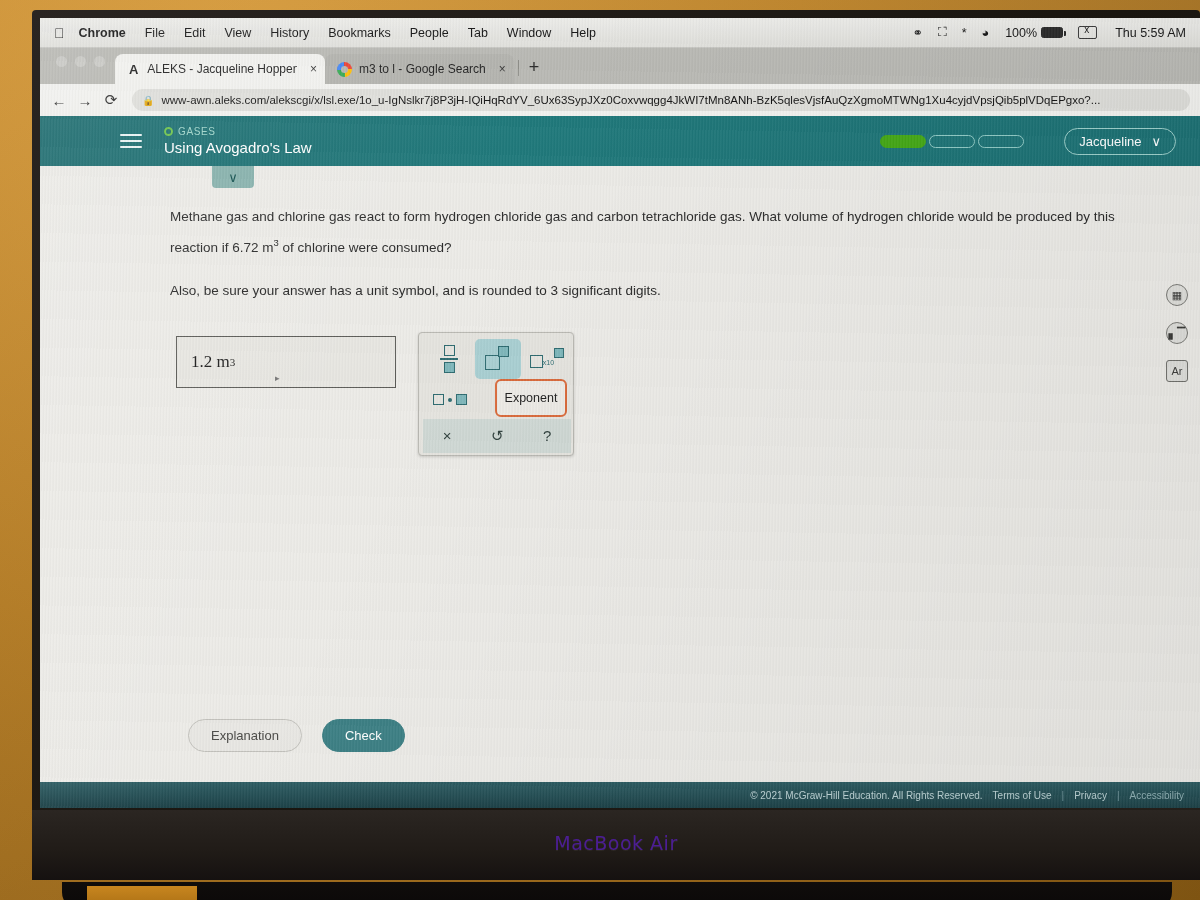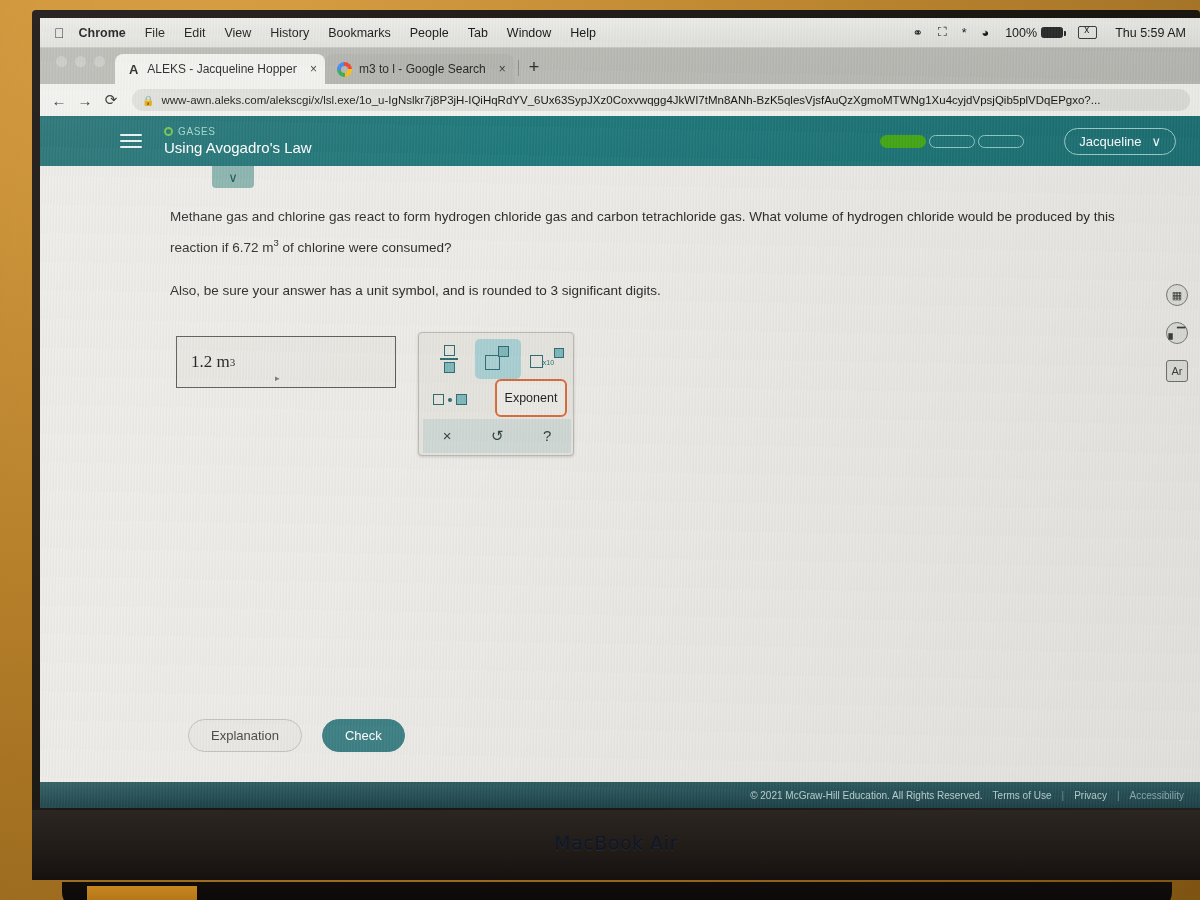--- a/index.html
+++ b/index.html
@@ -30,21 +30,21 @@
     position: absolute; left: 0; top: 0; width: 1168px; height: 812px;
     background: linear-gradient(135deg, #2a2522 0%, #19150f 55%, #241f1a 100%);
     border-radius: 4px 4px 0 0;
   }
   .bezel-bottom {
     position: absolute; left: 0; top: 800px; width: 1168px; height: 70px;
     background: linear-gradient(180deg, #2b2622 0%, #201b17 60%, #151110 100%);
   }
   .macbook-label {
     position: absolute; left: 0; top: 822px; width: 1168px;
-    text-align: center; color: #0f172a; font-size: 19px;
+    text-align: center; color: #4c1d95; font-size: 19px;
     letter-spacing: 0.5px; font-family: "DejaVu Sans", sans-serif;
     text-shadow: 0 1px 0 rgba(255,255,255,0.06);
   }
   .hinge {
     position: absolute; left: 30px; top: 872px; width: 1110px; height: 28px;
     background: linear-gradient(180deg, #100d0b 0%, #0a0808 100%);
     border-radius: 0 0 18px 18px;
   }
   .notch {
     position: absolute; left: 55px; top: 876px; width: 110px; height: 24px;

